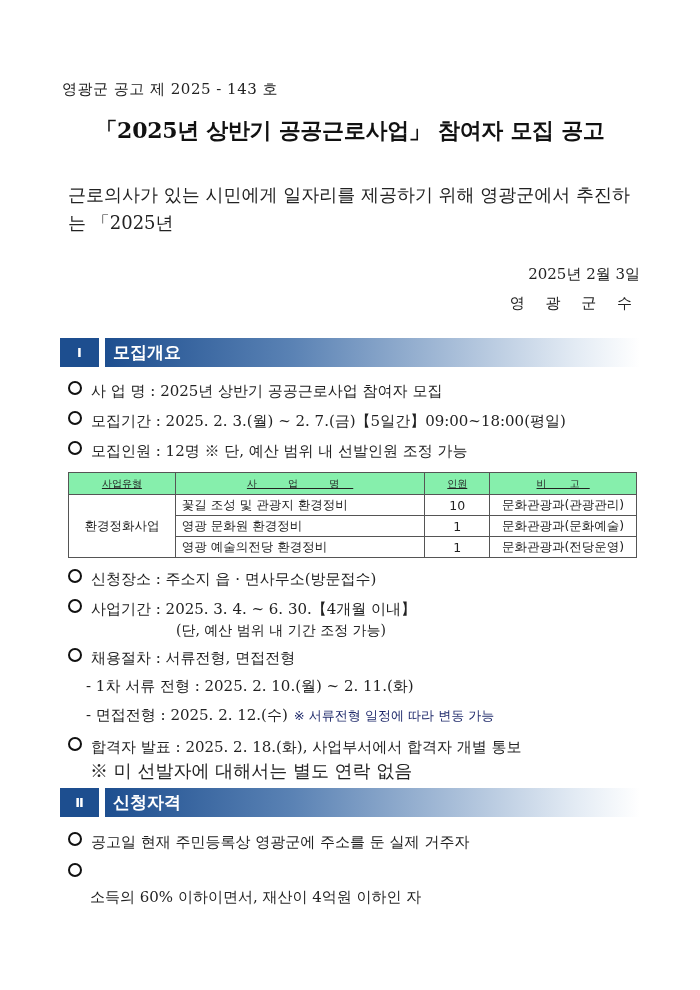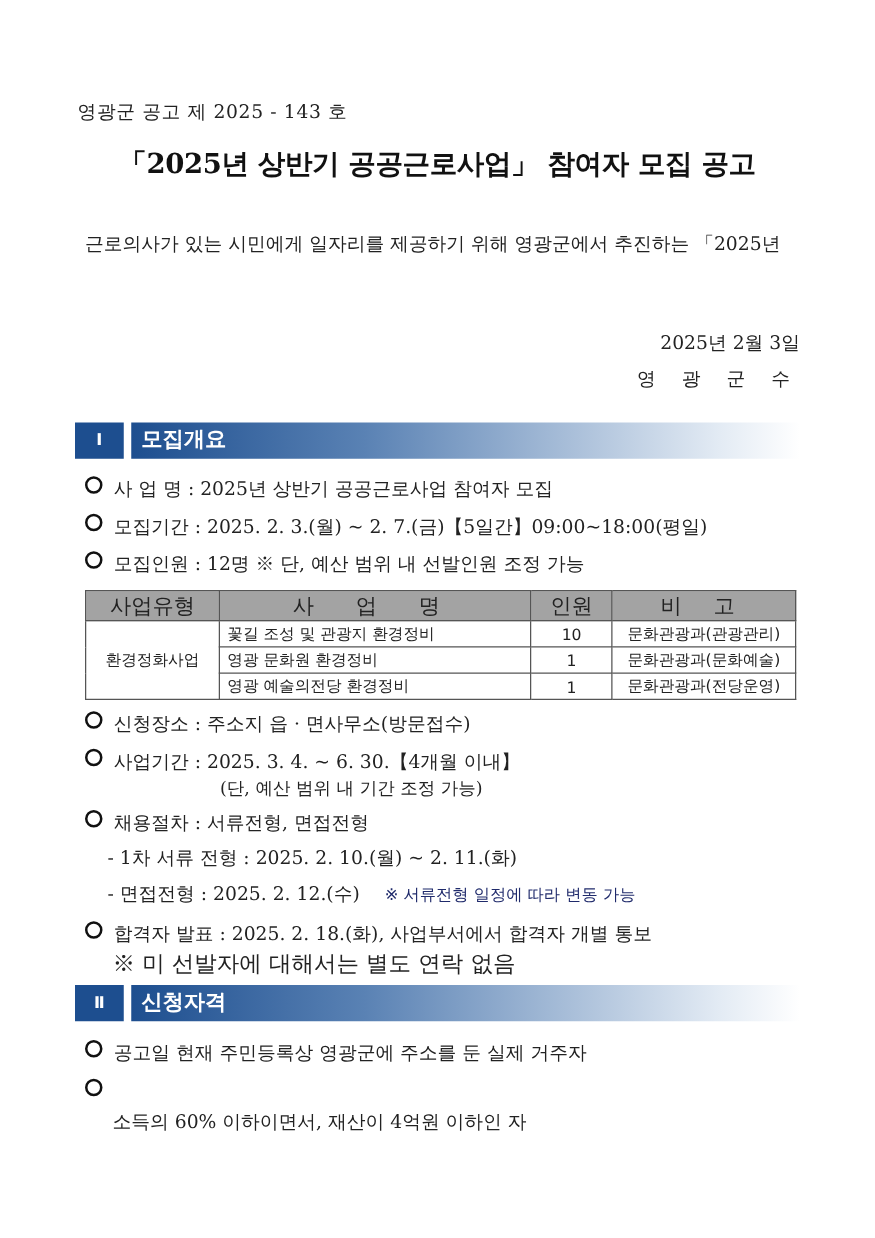--- a/index.html
+++ b/index.html
@@ -4,21 +4,21 @@
   <style>
     html, body { margin: 0; padding: 0; background: #ffffff; }
     body {
       width: 700px; height: 990px; position: relative; overflow: hidden;
       font-family: "DejaVu Serif", "Liberation Serif", serif;
       color: #1a1a1a;
     }
     .abs { position: absolute; white-space: nowrap; }
     .notice-no { left: 62px; top: 80px; font-size: 15px; letter-spacing: 0.5px; color: #222; }
     .title { left: 0; width: 700px; top: 116px; text-align: center; font-size: 22px; font-weight: bold; color: #111; letter-spacing: -0.3px; }
-    .intro { left: 58px; top: 181px; width: 590px; font-size: 15px; line-height: 28px; white-space: normal; color: #222; }
+    .intro { left: 58px; top: 181px; width: 590px; font-size: 18px; line-height: 28px; white-space: normal; color: #222; }
     .intro .l1 { padding-left: 10px; display: block; }
     .date { right: 60px; top: 265px; font-size: 15px; color: #222; margin-left: 32px; }
     .signer { right: 60px; top: 294px; font-size: 15px; letter-spacing: 8px; color: #222; }
 
     .sec { position: absolute; left: 60px; height: 29px; width: 580px; }
     .sec .num {
       position: absolute; left: 0; top: 0; width: 39px; height: 29px;
       background: #1d4e8f; color: #fff; text-align: center; line-height: 29px;
       font-family: "DejaVu Sans", sans-serif; font-size: 13px; font-weight: bold;
     }
@@ -28,29 +28,29 @@
       color: #fff; line-height: 29px; padding-left: 8px;
       font-family: "DejaVu Sans", sans-serif; font-size: 17px; font-weight: bold; box-sizing: border-box;
     }
 
     .item { position: absolute; left: 68px; font-size: 15px; color: #222; white-space: nowrap; }
     .bullet {
       display: inline-block; width: 10px; height: 10px; border: 2.2px solid #111; border-radius: 50%;
       margin-right: 9px; vertical-align: 1px;
     }
     .sub { position: absolute; font-size: 15px; color: #222; white-space: nowrap; }
-    .note-blue { color: #1f2a6b; font-family: "DejaVu Sans", sans-serif; font-size: 13px; margin-left: 20px; }
+    .note-blue { color: #1f2a6b; font-family: "DejaVu Sans", sans-serif; font-size: 13px; margin-left: 6px; }
 
     table.recruit {
       position: absolute; left: 68px; top: 472px; width: 569px; border-collapse: collapse;
       font-family: "DejaVu Sans", sans-serif; font-size: 12.5px; color: #222;
     }
     table.recruit td, table.recruit th { border: 1px solid #555; padding: 0 6px; height: 20px; }
     table.recruit { border: 1.6px solid #222; }
-    table.recruit th { background: #a3a3a3; font-weight: normal; height: 21px; font-size: 17px; }
+    table.recruit th { background: #86efac; font-weight: normal; height: 21px; font-size: 10px; text-decoration: underline; }
     .c-type { width: 94px; text-align: center; }
     .c-name { width: 237px; text-align: left; }
     .c-cnt { width: 52px; text-align: center; }
     .c-note { width: 134px; text-align: center; }
     th.c-name { text-align: center; letter-spacing: 14px; }
     th.c-note { letter-spacing: 10px; }
   </style>
 </head>
 <body>
 

